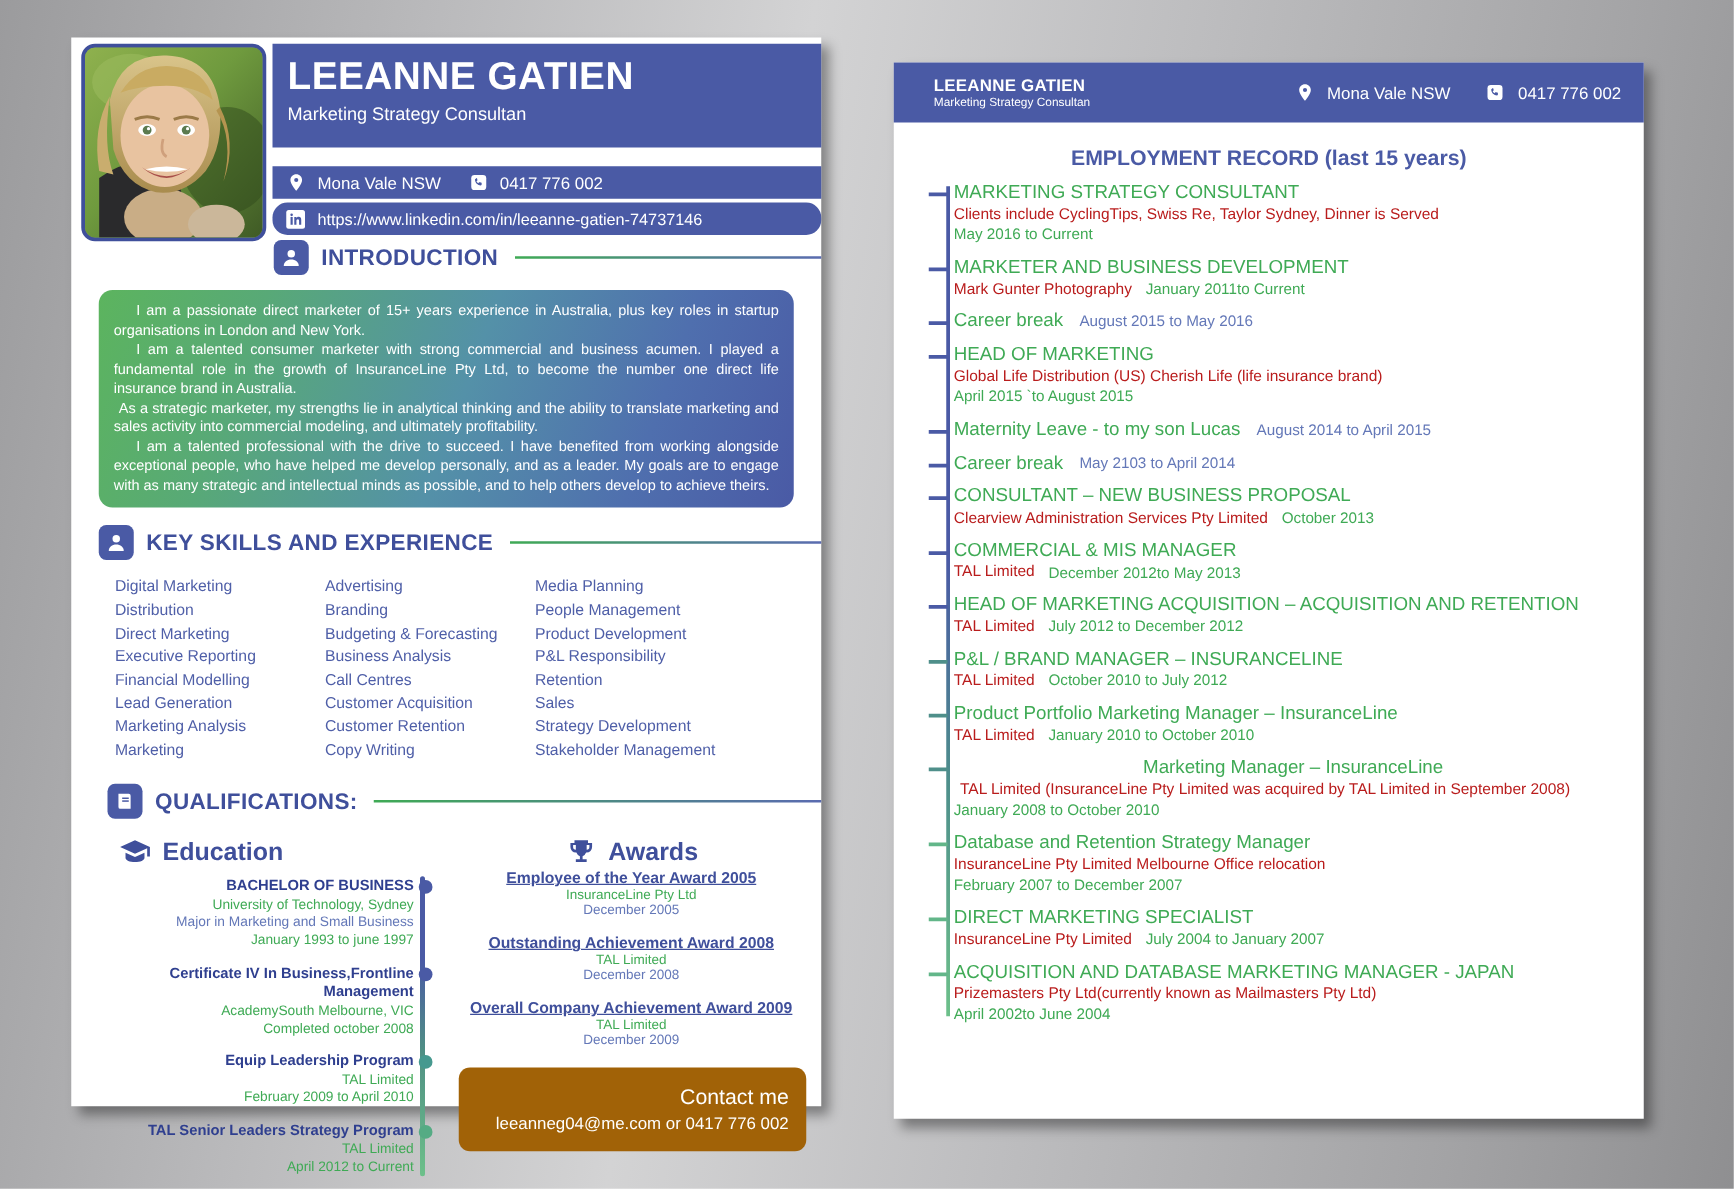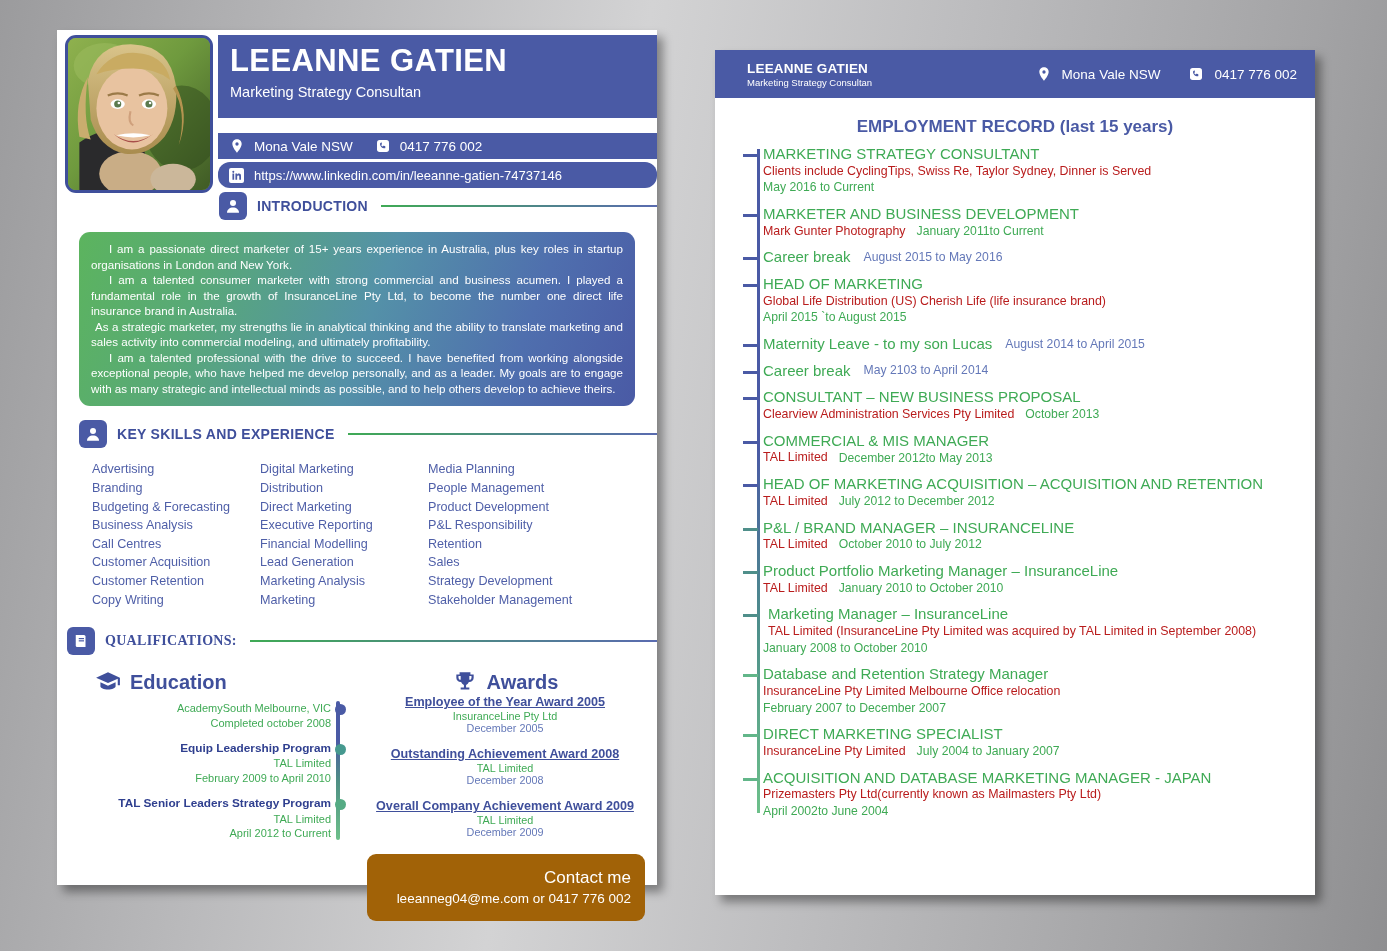--- a/index.html
+++ b/index.html
@@ -40,21 +40,21 @@
   .li-badge { width:15px; height:15px; flex:0 0 15px; background:#fff; border-radius:2px; margin-right:10px;
               display:flex; align-items:center; justify-content:center; }
   .li-badge svg { width:13px; height:13px; fill:#4a5aa5; }
   .gapsp { width:22px; }
 
   
   .sec-head { display:flex; align-items:center; margin:10px 0 0 0; }
   .sq-ic { width:28px; height:28px; flex:0 0 28px; background:#4a5aa5; border-radius:6px;
            display:flex; align-items:center; justify-content:center; margin-right:10px; }
   .sq-ic svg { width:18px; height:18px; fill:#fff; }
-  .sec-title { color:#3f4f9b; font-size:14px; font-weight:bold; letter-spacing:.3px; white-space:nowrap; }
+  .sec-title { color:#3f4f9b; font-size:18px; font-weight:bold; letter-spacing:.3px; white-space:nowrap; }
   .sec-rule { flex:1; height:2px; margin-left:13px;
               background:linear-gradient(90deg,#3faa55,#5a6bb0); }
 
   
   .intro {
     margin:12px 22px 0 22px; border-radius:11px; color:#fff;
     background:linear-gradient(110deg,#5cb45e 0%,#58a977 22%,#5491a8 52%,#4f6fae 78%,#4a5aa5 100%);
     padding:9px 12px 10px 12px; font-size:11.6px; line-height:1.34; text-align:justify;
   }
   .intro p { text-indent:18px; }
@@ -221,52 +221,52 @@
           <circle cx="12" cy="8" r="4"></circle>
           <path d="M4 21c0-4.4 3.6-7 8-7s8 2.6 8 7z"></path>
         </svg>
     </span>
     <span class="sec-title">KEY SKILLS AND EXPERIENCE</span>
     <span class="sec-rule"></span>
   </div>
 
   <div class="skills">
     <div class="col">
+      <div>Digital Marketing</div>
+      <div>Distribution</div>
+      <div>Direct Marketing</div>
+      <div>Executive Reporting</div>
+      <div>Financial Modelling</div>
+      <div>Lead Generation</div>
+      <div>Marketing Analysis</div>
+      <div>Marketing</div>
+    </div>
+    <div class="col">
       <div>Advertising</div>
       <div>Branding</div>
       <div>Budgeting &amp; Forecasting</div>
       <div>Business Analysis</div>
       <div>Call Centres</div>
       <div>Customer Acquisition</div>
       <div>Customer Retention</div>
       <div>Copy Writing</div>
-    </div>
-    <div class="col">
-      <div>Digital Marketing</div>
-      <div>Distribution</div>
-      <div>Direct Marketing</div>
-      <div>Executive Reporting</div>
-      <div>Financial Modelling</div>
-      <div>Lead Generation</div>
-      <div>Marketing Analysis</div>
-      <div>Marketing</div>
     </div>
     <div class="col">
       <div>Media Planning</div>
       <div>People Management</div>
       <div>Product Development</div>
       <div>P&amp;L Responsibility</div>
       <div>Retention</div>
       <div>Sales</div>
       <div>Strategy Development</div>
       <div>Stakeholder Management</div>
     </div>
   </div>
 
-  <div class="sec-head" style="margin-left:10px; margin-top:18px;font-family:Liberation Serif, serif;">
+  <div class="sec-head" style="margin-left:29px; margin-top:18px;">
     <span class="sq-ic">
       <svg viewBox="0 0 24 24">
           <path d="M5 4h11a2 2 0 0 1 2 2v14H7a2 2 0 0 1-2-2z"></path>
           <rect x="9" y="8" width="7" height="1.6" fill="#4a5aa5"></rect>
           <rect x="9" y="11" width="7" height="1.6" fill="#4a5aa5"></rect>
         </svg>
     </span>
     <span class="sec-title">QUALIFICATIONS:</span>
     <span class="sec-rule"></span>
   </div>
@@ -276,23 +276,31 @@
     <div class="edu-col">
       <div class="blk-head edu-head">
         <svg viewBox="0 0 24 24">
             <path d="M12 3 1 8l11 5 9-4.1V15h2V8zM5 12.2V16c0 1.7 3.1 3 7 3s7-1.3 7-3v-3.8l-7 3.2z"></path>
           </svg>
         <span>Education</span>
       </div>
       <div class="timeline">
         <div class="tl-line"></div>
 
-
         <div class="tl-item">
           <span class="tl-dot"></span>
+          <div class="tl-t">BACHELOR OF BUSINESS</div>
+          <div class="tl-s">University of Technology, Sydney</div>
+          <div class="tl-s b">Major in Marketing and Small Business</div>
+          <div class="tl-s">January 1993 to june 1997</div>
+        </div>
+
+        <div class="tl-item">
+          <span class="tl-dot"></span>
+          <div class="tl-t">Certificate IV In Business,Frontline Management</div>
           <div class="tl-s">AcademySouth Melbourne, VIC</div>
           <div class="tl-s">Completed october 2008</div>
         </div>
 
         <div class="tl-item g">
           <span class="tl-dot"></span>
           <div class="tl-t">Equip Leadership Program</div>
           <div class="tl-s">TAL Limited</div>
           <div class="tl-s">February 2009 to April 2010</div>
         </div>
@@ -456,21 +464,21 @@
       <span class="tick"></span>
       <div class="jt">Product Portfolio Marketing Manager – InsuranceLine</div>
       <div class="jl">
         <span class="org">TAL Limited</span>
         <span class="dt inl">January 2010 to October 2010</span>
       </div>
     </div>
 
     <div class="emp gt">
       <span class="tick"></span>
-      <div class="jt" style="padding-left:5px;">Marketing Manager – InsuranceLine</div>
+      <div class="jt" style="padding-left:5px;text-align:center;">Marketing Manager – InsuranceLine</div>
       <div class="org" style="padding-left:5px;">TAL Limited (InsuranceLine Pty Limited was acquired by TAL Limited in September 2008)</div>
       <div class="dt">January 2008 to October 2010</div>
     </div>
 
     <div class="emp gt2">
       <span class="tick"></span>
       <div class="jt">Database and Retention Strategy Manager</div>
       <div class="org">InsuranceLine Pty Limited Melbourne Office relocation</div>
       <div class="dt">February 2007 to December 2007</div>
     </div>

